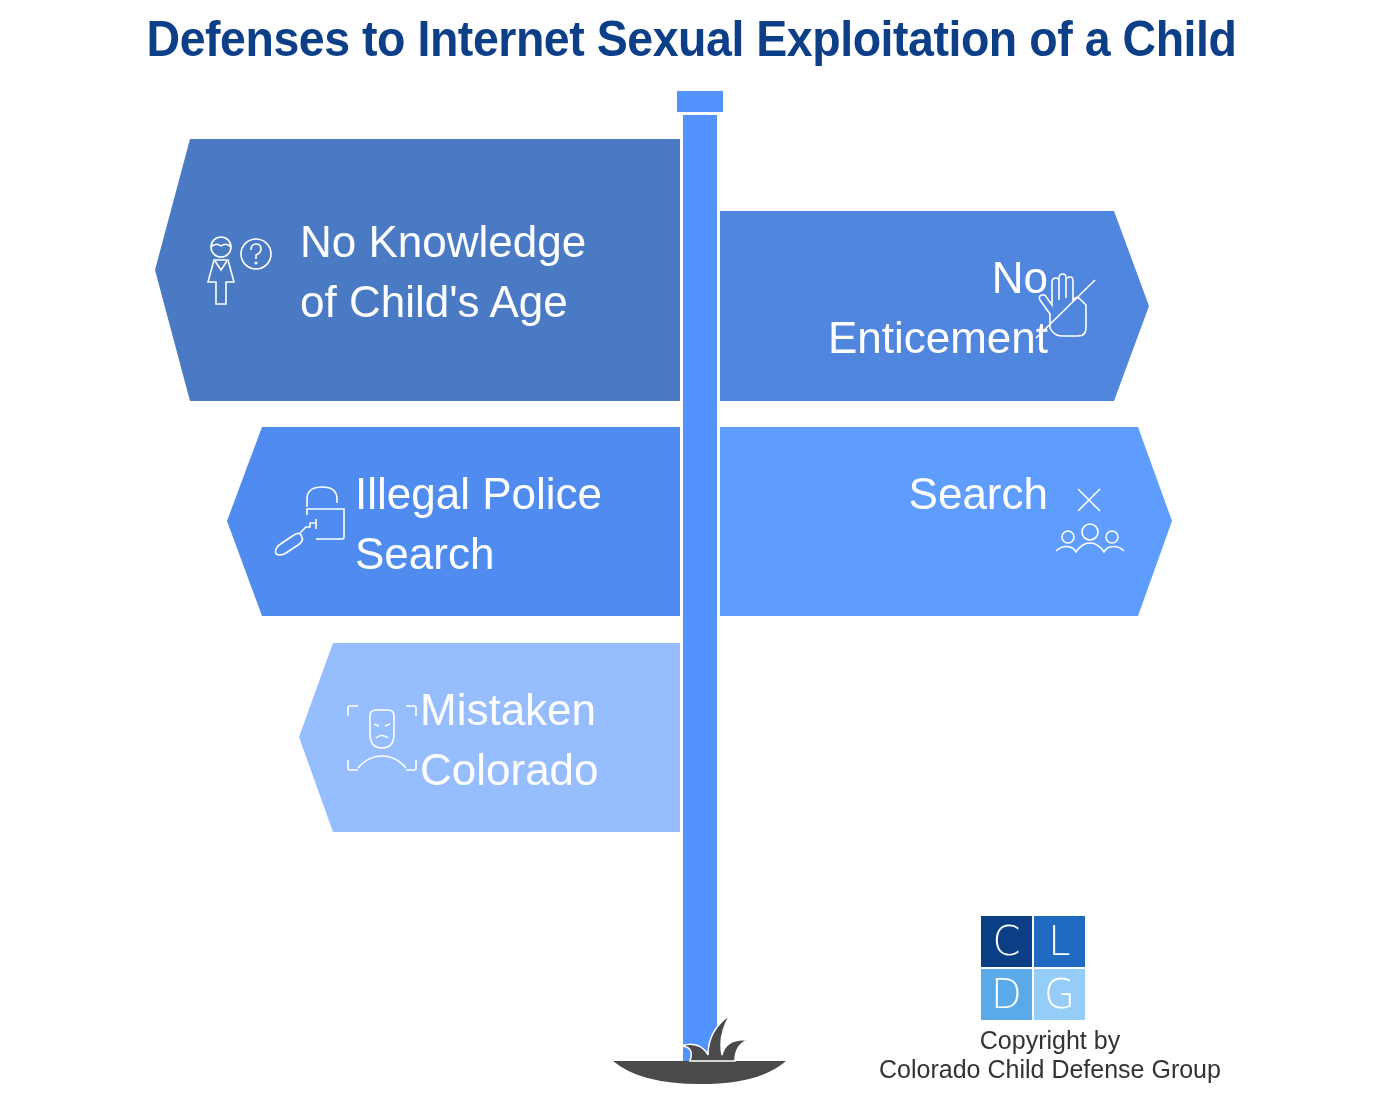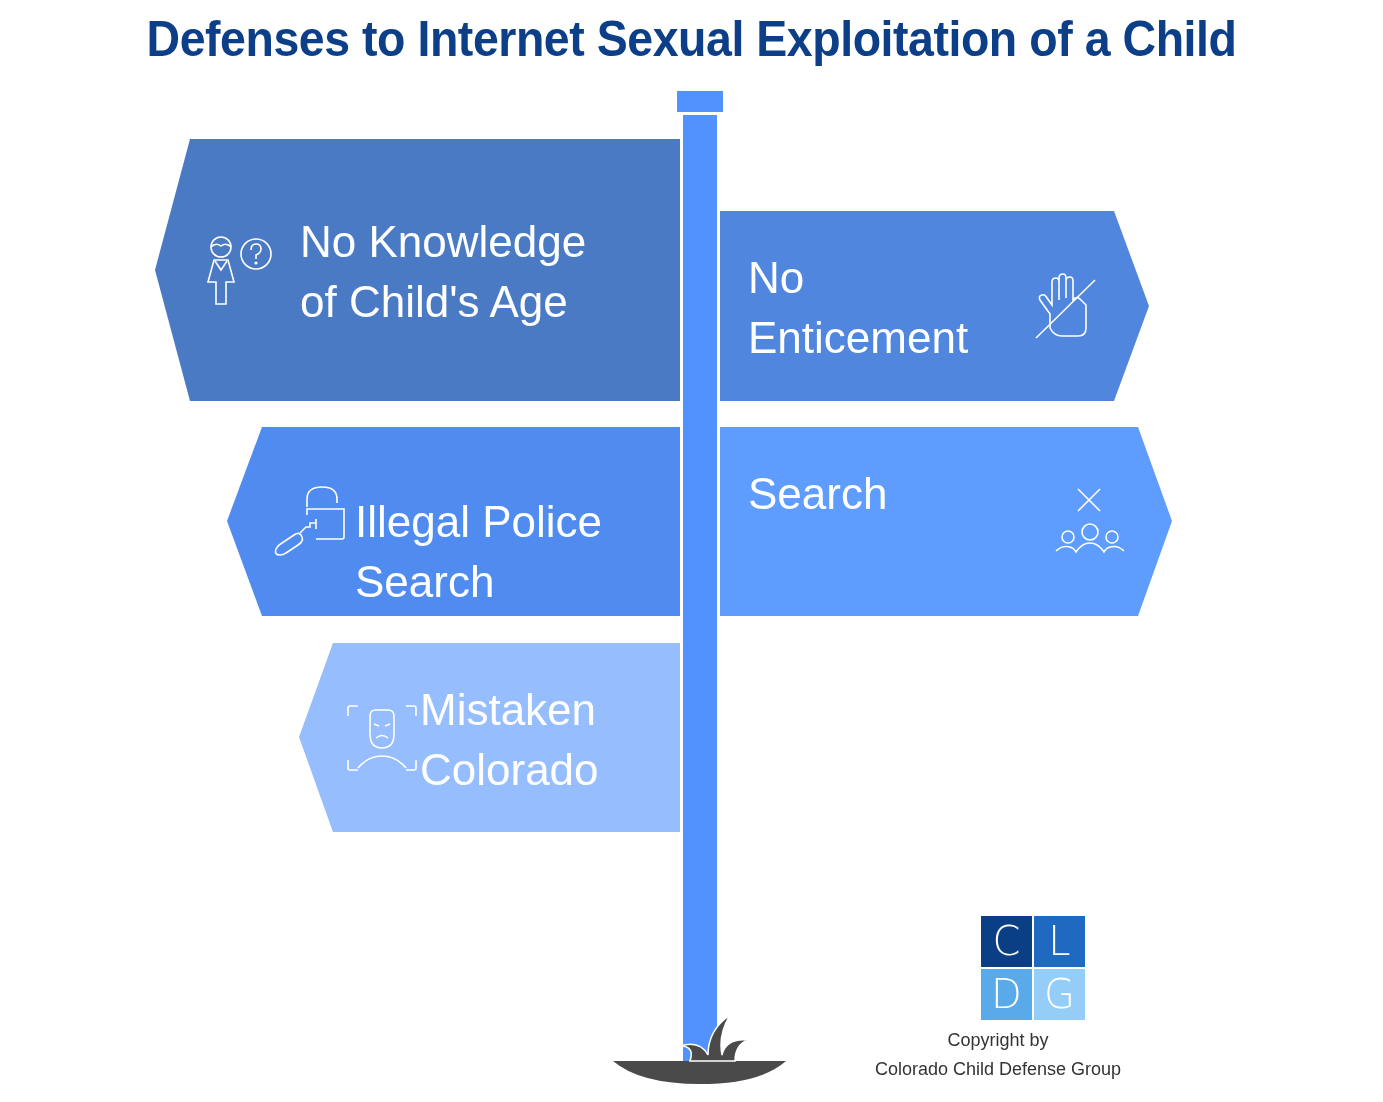--- a/index.html
+++ b/index.html
@@ -9,32 +9,32 @@
       font-family: "Liberation Sans", sans-serif; font-weight: bold; font-size: 50px;
       color: #0c3f87; letter-spacing: -0.5px; transform: scaleX(0.93); transform-origin: center;
       white-space: nowrap;
     }
     svg.scene { position: absolute; left: 0; top: 0; }
     .sign-text {
       position: absolute; color: #ffffff; font-family: "Liberation Sans", sans-serif;
       font-size: 44px; line-height: 60px; white-space: nowrap;
     }
     .sign-text.right-align { text-align: left; }
-    .sign-text.left-align { text-align: left; }
+    .sign-text.left-align { text-align: right; }
     .sign-text span { display: block; }
     .icon { position: absolute; }
     .logo { position: absolute; left: 981px; top: 916px; width: 105px; height: 104px; }
     .logo .cell {
       position: absolute; width: 51px; height: 51px; color: #ffffff;
       font-family: "DejaVu Sans", sans-serif; font-weight: 200; font-size: 40px;
       text-align: center; line-height: 51px;
     }
     .copyright {
-      position: absolute; left: 808px; top: 1026px; width: 380px; text-align: center;
-      color: #333333; font-family: "Liberation Sans", sans-serif; font-size: 18px; line-height: 29px;
+      position: absolute; left: 860px; top: 1026px; width: 380px; text-align: center;
+      color: #333333; font-family: "Liberation Sans", sans-serif; font-size: 25px; line-height: 29px;
     }
     .copyright span { display: block; }
   </style>
 </head>
 <body>
 
 <div class="title">Defenses to Internet Sexual Exploitation of a Child</div>
 
 <svg class="scene" width="1383" height="1102" viewBox="0 0 1383 1102">
 
@@ -73,21 +73,21 @@
 
 <div class="sign-text left-align" style="left:748px; top:248px; width:300px;">
   <span>No</span>
   <span>Enticement</span>
 </div>
 <svg class="icon" style="left:1032px; top:272px;" width="68" height="68" viewBox="0 0 68 68" fill="none" stroke="#fff" stroke-width="1.6">
   <path d="M18,42 L8,28 Q6,24 10,23 Q13,22 15,26 L20,33 L20,10 Q20,6 24,6 Q27,6 27,10 L27,28 L27,6 Q27,2 31,2 Q34,2 34,6 L34,26 L34,9 Q34,5 38,5 Q41,5 41,9 L41,28 Q44,24 48,27 L54,33 L54,56 Q54,64 46,64 L30,64 Q22,64 18,56 Z"></path>
   <line x1="4" y1="66" x2="63" y2="8"></line>
 </svg>
 
-<div class="sign-text right-align" style="left:355px; top:492px; width:300px;">
+<div class="sign-text right-align" style="left:355px; top:464px; width:300px;">
   <span>Illegal Police</span>
   <span>Search</span>
 </div>
 <svg class="icon" style="left:272px; top:485px;" width="76" height="74" viewBox="0 0 76 74" fill="none" stroke="#fff" stroke-width="1.6">
   <path d="M35,22 L35,14 Q35,2 50,2 Q65,2 65,14 L65,18"></path>
   <path d="M35,30 L35,24 L72,24 L72,52 Q72,54 70,54 L44,54"></path>
   <path d="M8,70 Q2,70 4,64 Q6,60 10,58 L22,50 Q28,46 30,52 Q32,56 26,60 L14,68 Q11,70 8,70 Z"></path>
   <path d="M28,48 L34,42 L38,42 L38,38 L44,38 L44,34"></path>
   <line x1="44" y1="38" x2="44" y2="44"></line>
 </svg>

